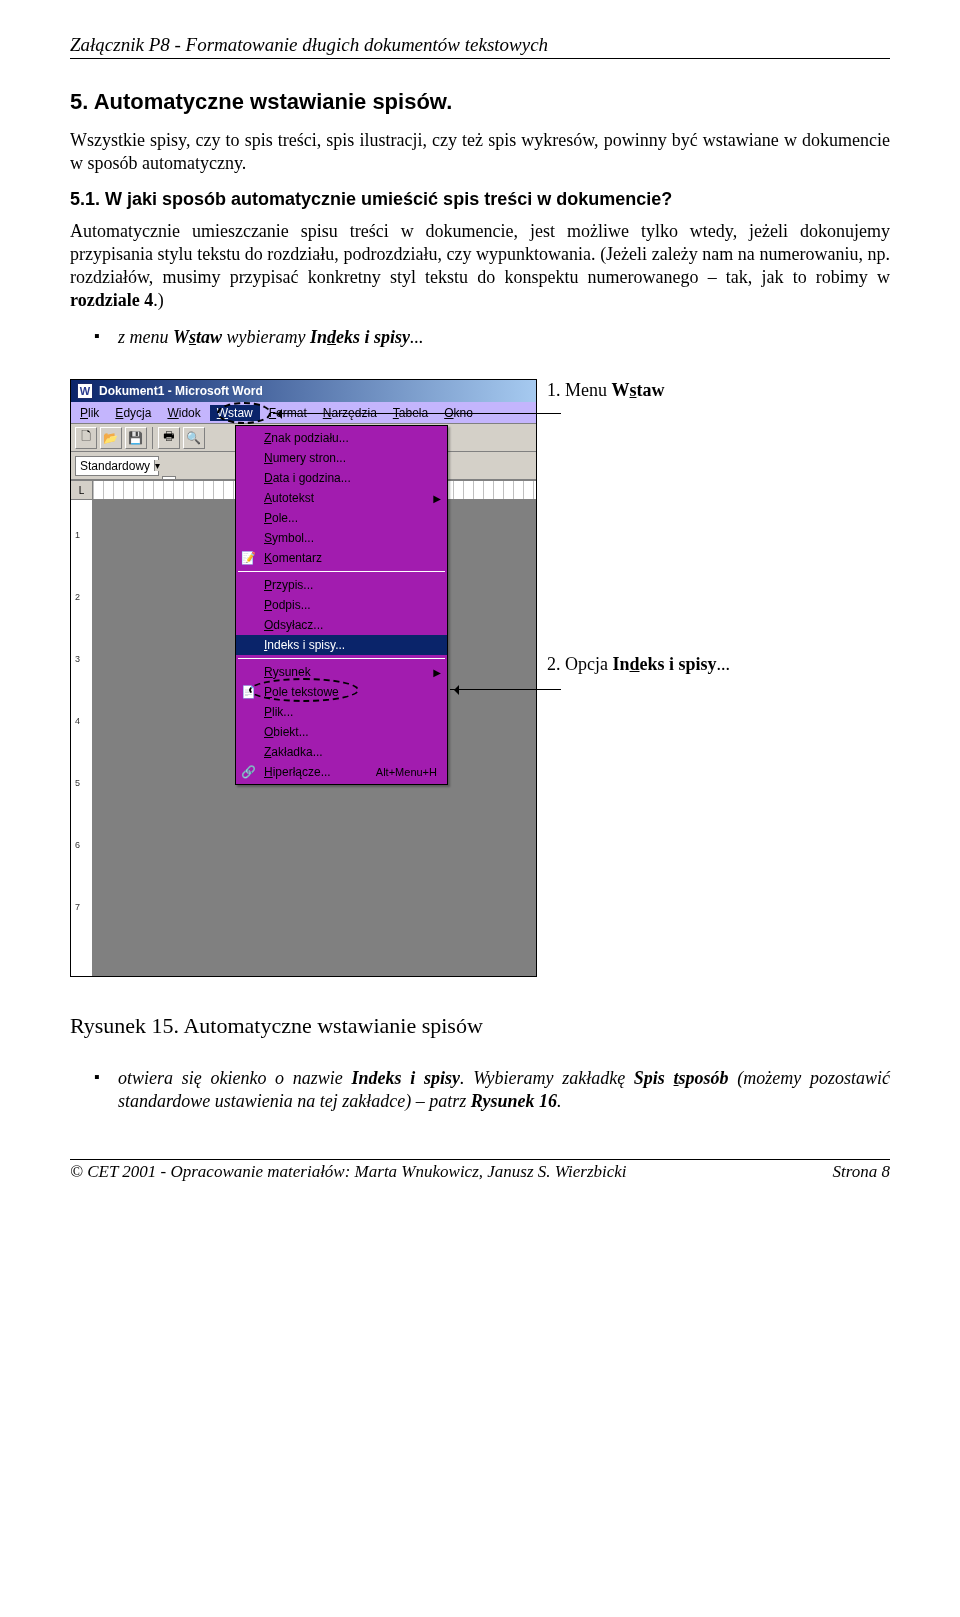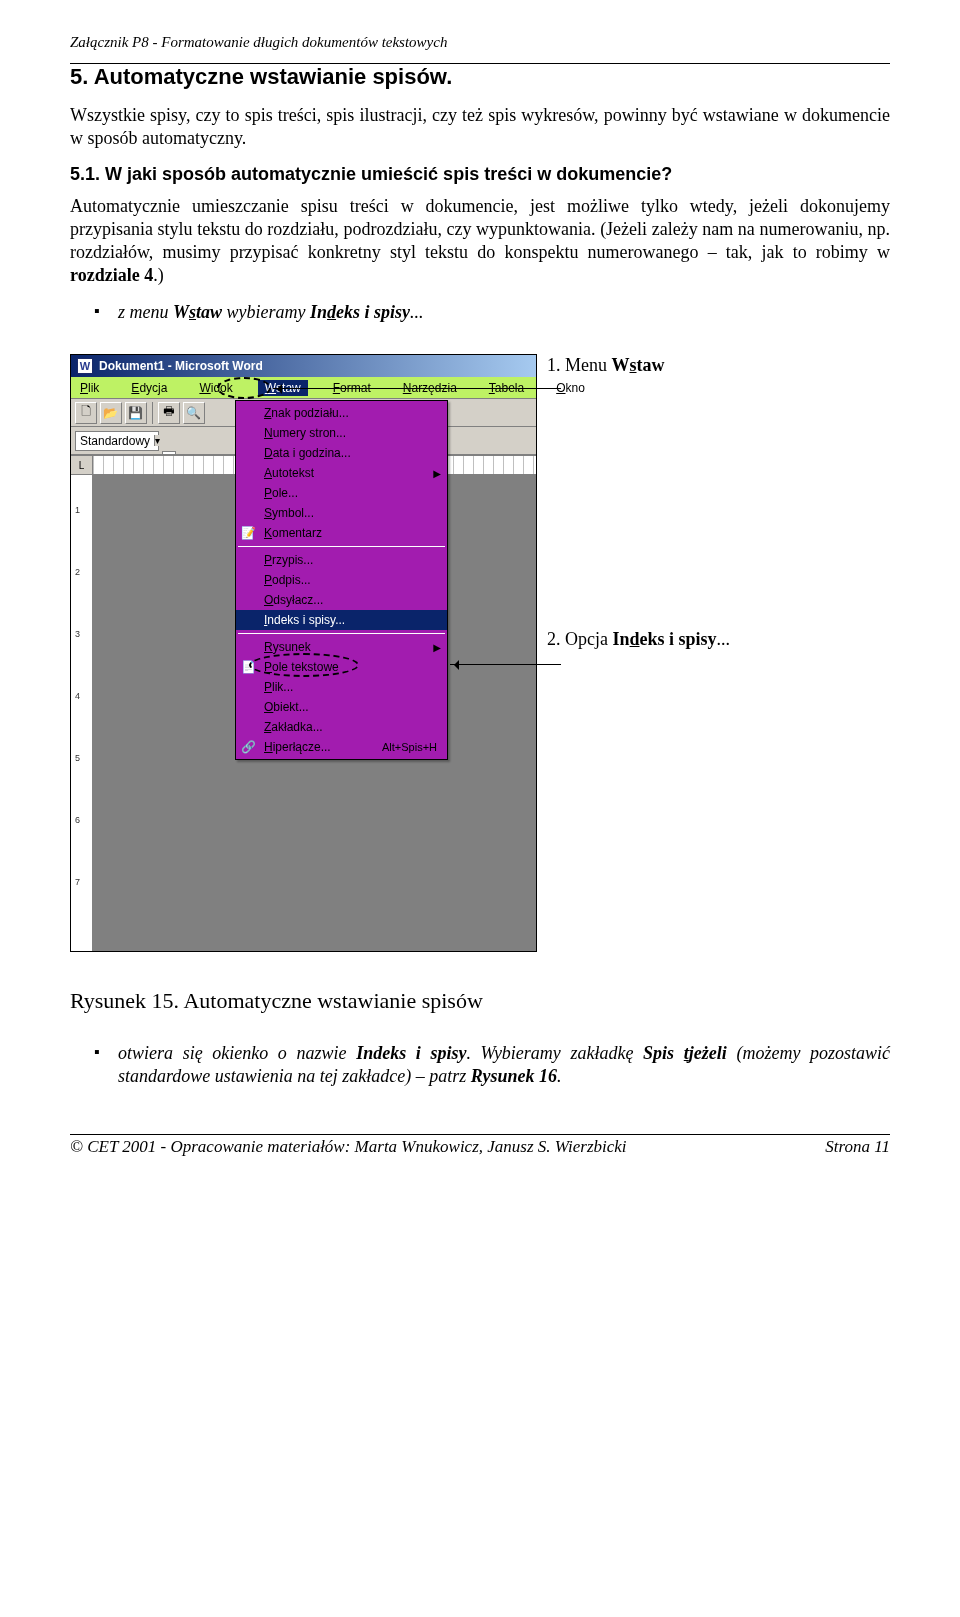--- a/index.html
+++ b/index.html
@@ -9,23 +9,24 @@
     font-family: "Times New Roman", Times, serif;
     background: #fff;
     color: #000;
     width: 960px;
   }
   .page {
     padding: 34px 70px 20px 70px;
   }
   .header-line {
     border-bottom: 1px solid #000;
-    padding-bottom: 12px;
+    padding-bottom: 2px;
+    margin-bottom: 30px;
     font-style: italic;
-    font-size: 15px;
+    font-size: 19px;
   }
   .h1 {
     font-family: Verdana, Arial, sans-serif;
     font-weight: bold;
     font-size: 22px;
     margin: 0 0 14px 0;
   }
   .body-p {
     font-size: 18px;
     line-height: 1.28;
@@ -101,24 +102,24 @@
     height: 22px;
   }
   .titlebar .app-icon {
     width: 16px; height: 16px;
     background: #fff; color: #2a3b8f;
     font-weight: bold; font-size: 11px;
     display: inline-flex; align-items: center; justify-content: center;
     border: 1px solid #1a2a6a;
   }
   .menubar {
-    background: #bef264;
+    background: #c4b5fd;
     padding: 2px 2px;
     display: flex;
-    gap: 18px;
+    gap: 2px;
     border-bottom: 1px solid #808080;
     height: 22px;
     align-items: center;
   }
   .menubar .mitem {
     padding: 1px 7px;
     cursor: default;
   }
   .menubar .mitem.active {
     background: #0a246a;
@@ -413,21 +414,21 @@
               <span class="dd-icon"></span>
               <span><span style="text-decoration:underline">O</span>biekt...</span>
             </div>
             <div class="dd-item">
               <span class="dd-icon"></span>
               <span><span style="text-decoration:underline">Z</span>akładka...</span>
             </div>
             <div class="dd-item">
               <span class="dd-icon">🔗</span>
               <span><span style="text-decoration:underline">H</span>iperłącze...</span>
-              <span class="dd-shortcut">Alt+Spis+H</span>
+              <span class="dd-shortcut">Alt+Menu+H</span>
             </div>
           </div>
 
         <div class="dd-ellipse" style="left:146px; top:22px; width:54px; height:22px;"></div>
 
         <div class="dd-ellipse" style="left:178px; top:298px; width:110px; height:24px;"></div>
       </div>
 
       <div class="arrow-line" style="left:203px; top:34px; width:288px;"></div>
       <div class="arrow-line" style="left:380px; top:310px; width:111px;"></div>
@@ -440,22 +441,22 @@
       <div class="annot" style="margin-top:252px;">
         <span>2. Opcja </span><span class="b"><span>In</span><span class="u">d</span><span>eks i spisy</span></span><span>...</span>
       </div>
     </div>
   </div>
 
   <div class="caption">Rysunek 15. Automatyczne wstawianie spisów</div>
 
   <ul class="bullet">
     <li>
-      <span>otwiera się okienko o nazwie </span><span class="b">Indeks i spisy</span><span>. Wybieramy zakładkę </span><span class="b"><span>Spis </span><span class="u">t</span><span>jeżeli</span></span><span> (możemy pozostawić standardowe ustawienia na tej zakładce) – patrz </span><span class="b">Rysunek 16</span><span>.</span>
+      <span>otwiera się okienko o nazwie </span><span class="b">Indeks i spisy</span><span>. Wybieramy zakładkę </span><span class="b"><span>Spis </span><span class="u">t</span><span>sposób</span></span><span> (możemy pozostawić standardowe ustawienia na tej zakładce) – patrz </span><span class="b">Rysunek 16</span><span>.</span>
     </li>
   </ul>
 
   <div class="footer">
     <span>© CET 2001 - Opracowanie materiałów: Marta Wnukowicz, Janusz S. Wierzbicki</span>
-    <span>Strona 11</span>
+    <span>Strona 8</span>
   </div>
 
 </div>
 
 </body></html>

